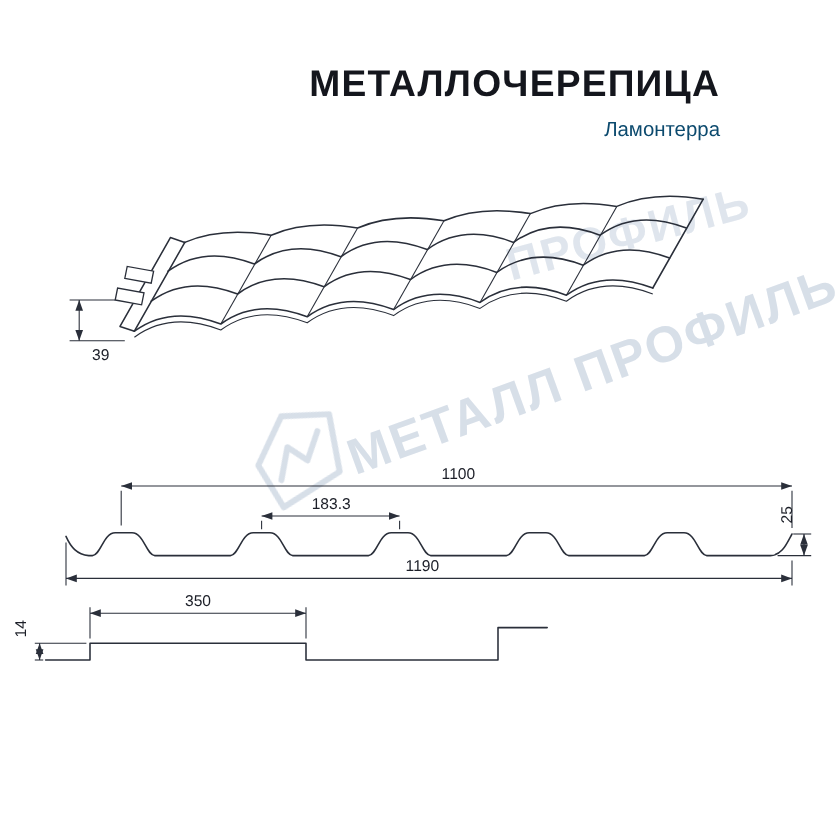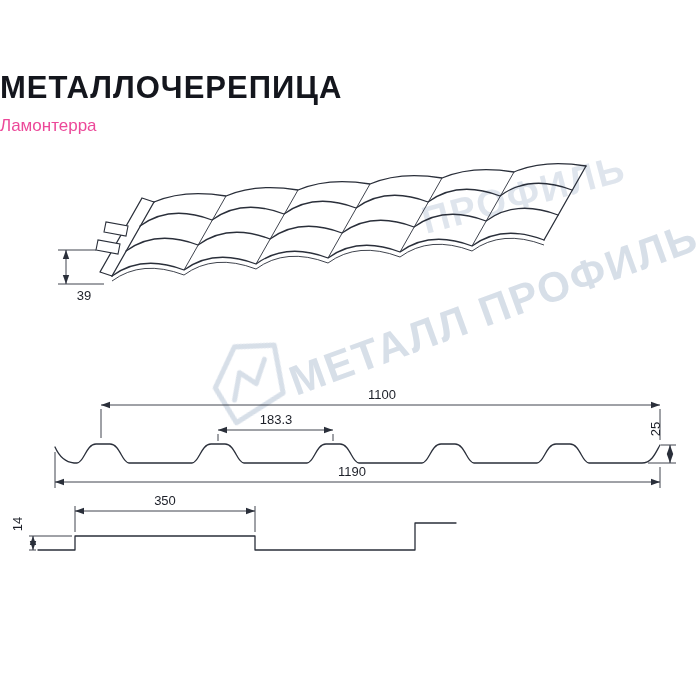--- a/index.html
+++ b/index.html
@@ -1,20 +1,20 @@
 <!DOCTYPE html>
 <html><head>
 <meta charset="utf-8">
 <style>
   html,body{margin:0;padding:0;background:#fff;}
   #stage{position:relative;width:700px;height:700px;background:#ffffff;overflow:hidden;
          font-family:"Liberation Sans", sans-serif;}
-  #header{position:absolute;top:0;left:0;width:600px;text-align:left;z-index:3;margin-top:18px;}
+  #header{position:absolute;top:0;left:0;width:600px;text-align:right;z-index:3;}
   #title{margin-top:52px;font-size:31px;font-weight:bold;letter-spacing:1px;color:#14161d;}
-  #subtitle{margin-top:10px;font-size:17px;color:#ec4899;}
+  #subtitle{margin-top:10px;font-size:17px;color:#0c4a6e;}
   svg{position:absolute;top:0;left:0;z-index:2;}
   .ln{stroke:#2a2f3a;stroke-width:1.3;fill:none;stroke-linecap:round;stroke-linejoin:round;}
   .ln-thin{stroke:#2a2f3a;stroke-width:0.9;fill:none;}
   .dim{stroke:#2a2f3a;stroke-width:0.9;fill:none;}
   .dimtxt{font-size:13px;fill:#1c1f28;}
   .wm-t{font-weight:bold;letter-spacing:2px;}
   .tab{fill:#ffffff;stroke:#2a2f3a;stroke-width:1.1;}
 </style>
 </head>
 <body>

